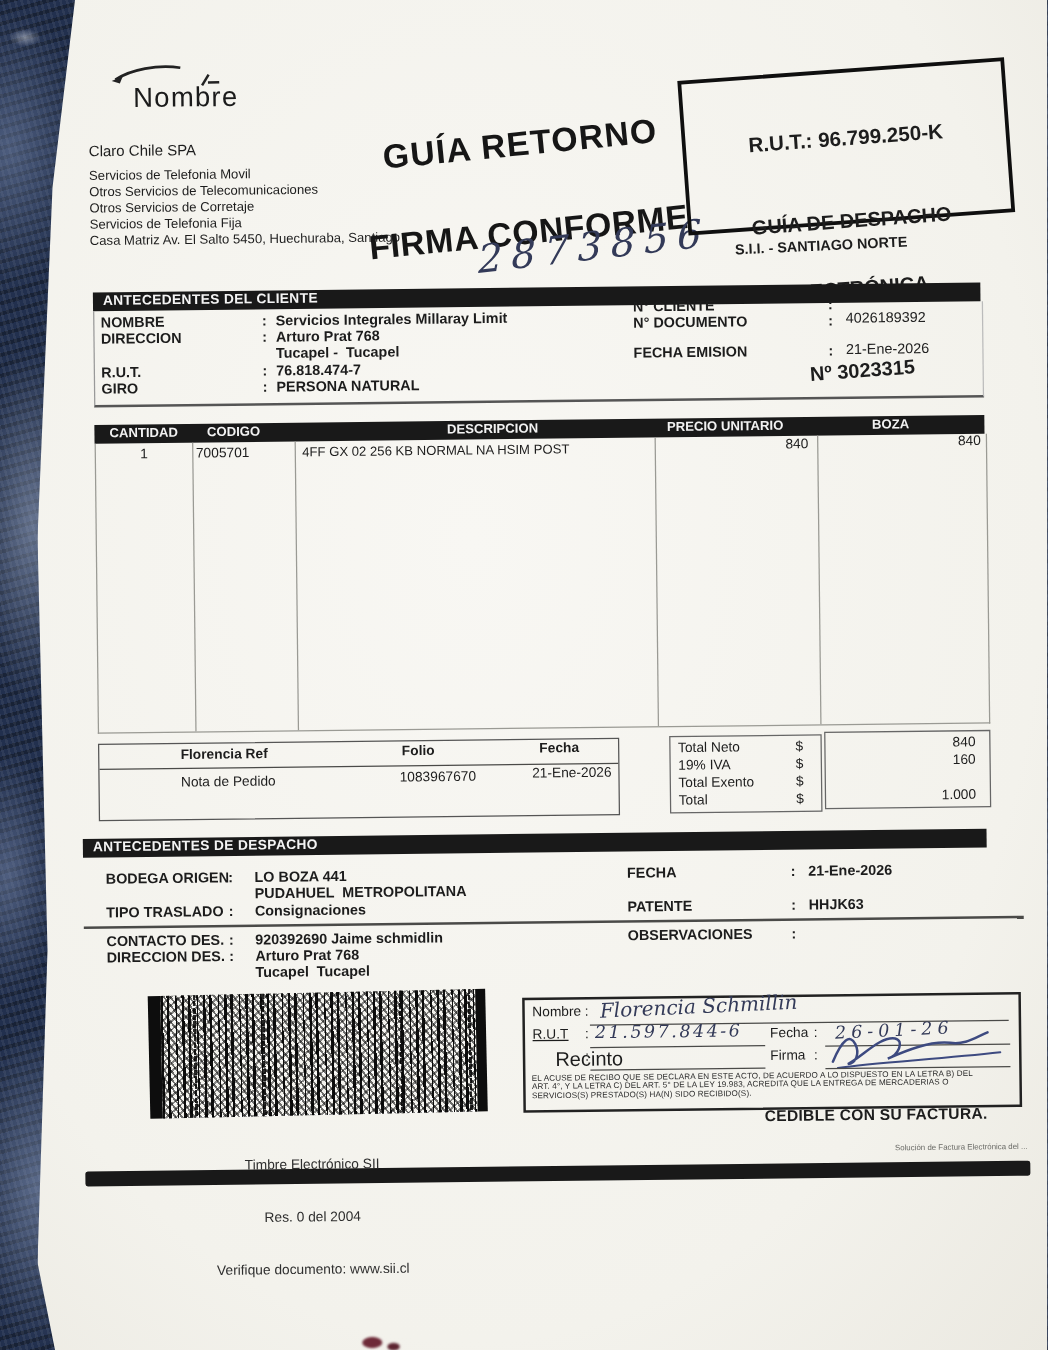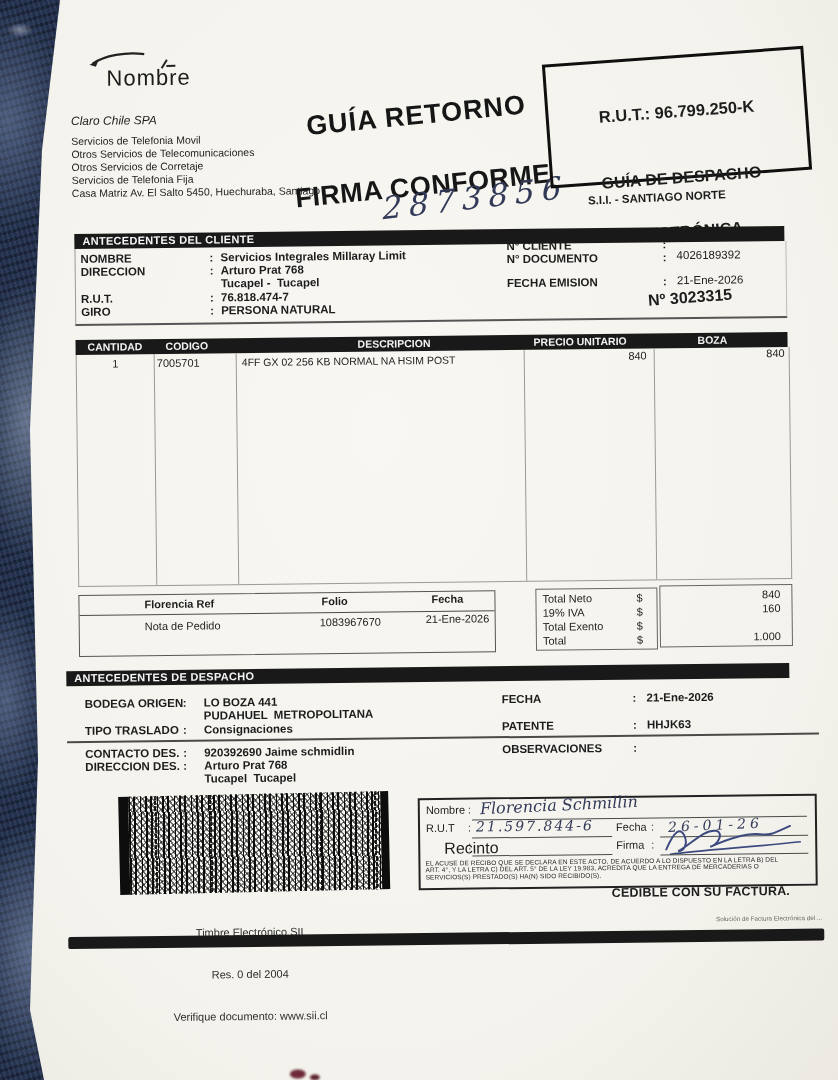--- a/index.html
+++ b/index.html
@@ -64,21 +64,21 @@
 <div id="doc">
 
   <svg class="abs" style="left:92px;top:46px;" width="62" height="20" viewBox="0 0 62 20">
     <path d="M58,5 C40,2 18,6 6,14" stroke="#222" stroke-width="2.2" fill="none"></path>
     <path d="M3,15 l9,-4 -2.5,6 z" fill="#222"></path>
   </svg>
   <div class="abs" style="left:112px;top:62px;font-size:22px;letter-spacing:1px;color:#1b1b1b;">Nombre</div>
   <div class="abs" style="left:165px;top:60px;width:10px;height:2.2px;background:#222;transform:rotate(-58deg);"></div>
   <div class="abs" style="left:172px;top:62px;width:9px;height:2.4px;background:#222;"></div>
 
-  <div class="abs" style="left:76px;top:110px;font-size:12px;font-style:italic;">Claro Chile SPA</div>
+  <div class="abs" style="left:76px;top:110px;font-size:12px;">Claro Chile SPA</div>
   <div class="abs" style="left:76px;top:131px;font-size:10.5px;">Servicios de Telefonia Movil</div>
   <div class="abs" style="left:76px;top:144px;font-size:10.5px;">Otros Servicios de Telecomunicaciones</div>
   <div class="abs" style="left:76px;top:157px;font-size:10.5px;">Otros Servicios de Corretaje</div>
   <div class="abs" style="left:76px;top:170px;font-size:10.5px;">Servicios de Telefonia Fija</div>
   <div class="abs" style="left:76px;top:183px;font-size:10.5px;">Casa Matriz Av. El Salto 5450, Huechuraba, Santiago</div>
 
   <div class="abs" style="left:296px;top:64px;transform:rotate(-5deg);text-align:center;">
     <div style="font-size:27px;font-weight:700;letter-spacing:1px;color:#161616;">GUÍA RETORNO</div>
     <div style="font-size:27px;font-weight:700;letter-spacing:.5px;color:#161616;margin-top:4px;">FIRMA CONFORME</div>
   </div>
@@ -213,21 +213,21 @@
     <div>Res. 0 del 2004</div>
     <div>Verifique documento: www.sii.cl</div>
   </div>
 
   <div class="abs" style="left:415px;top:798px;width:395px;height:88px;border:2px solid #222;">
     <span class="abs" style="left:6px;top:4px;font-size:11px;">Nombre</span>
     <span class="abs" style="left:48px;top:4px;font-size:11px;">:</span>
     <span class="abs hw" style="left:60px;top:-3px;font-size:16px;transform:rotate(-2deg);">Florencia Schmillin</span>
     <div class="uline" style="left:52px;top:20px;width:335px;"></div>
 
-    <span class="abs" style="left:6px;top:22px;font-size:11px;">R.U.T</span>
+    <span class="abs" style="left:6px;top:22px;font-size:11px;text-decoration:underline;">R.U.T</span>
     <span class="abs" style="left:48px;top:22px;font-size:11px;">:</span>
     <span class="abs hw" style="left:56px;top:19px;font-size:14px;letter-spacing:2px;">21.597.844-6</span>
     <div class="uline" style="left:52px;top:38px;width:140px;"></div>
     <span class="abs" style="left:196px;top:23px;font-size:11px;">Fecha</span>
     <span class="abs" style="left:231px;top:23px;font-size:11px;">:</span>
     <span class="abs hw" style="left:248px;top:20px;font-size:14px;letter-spacing:4px;transform:rotate(-2deg);">26-01-26</span>
     <div class="uline" style="left:240px;top:39px;width:148px;"></div>
 
     <span class="abs" style="left:24px;top:40px;font-size:16px;">Recinto</span>
     <span class="abs" style="left:48px;top:40px;font-size:11px;">:</span>

